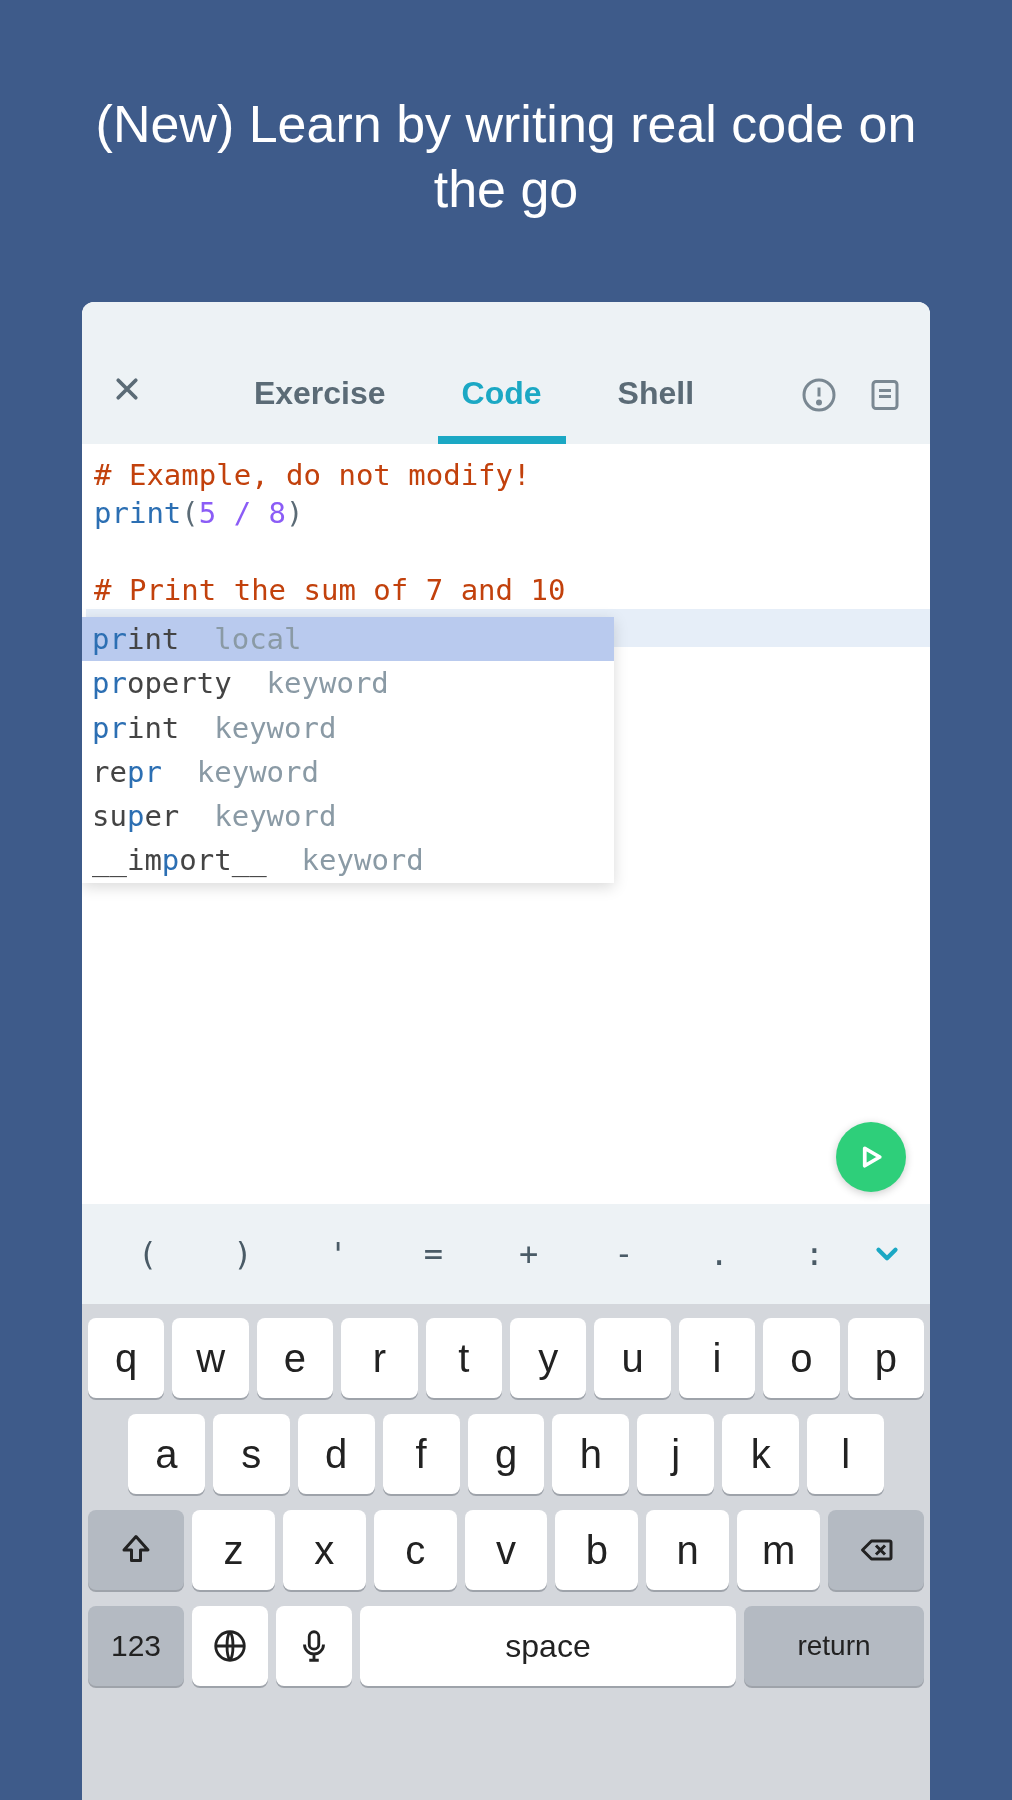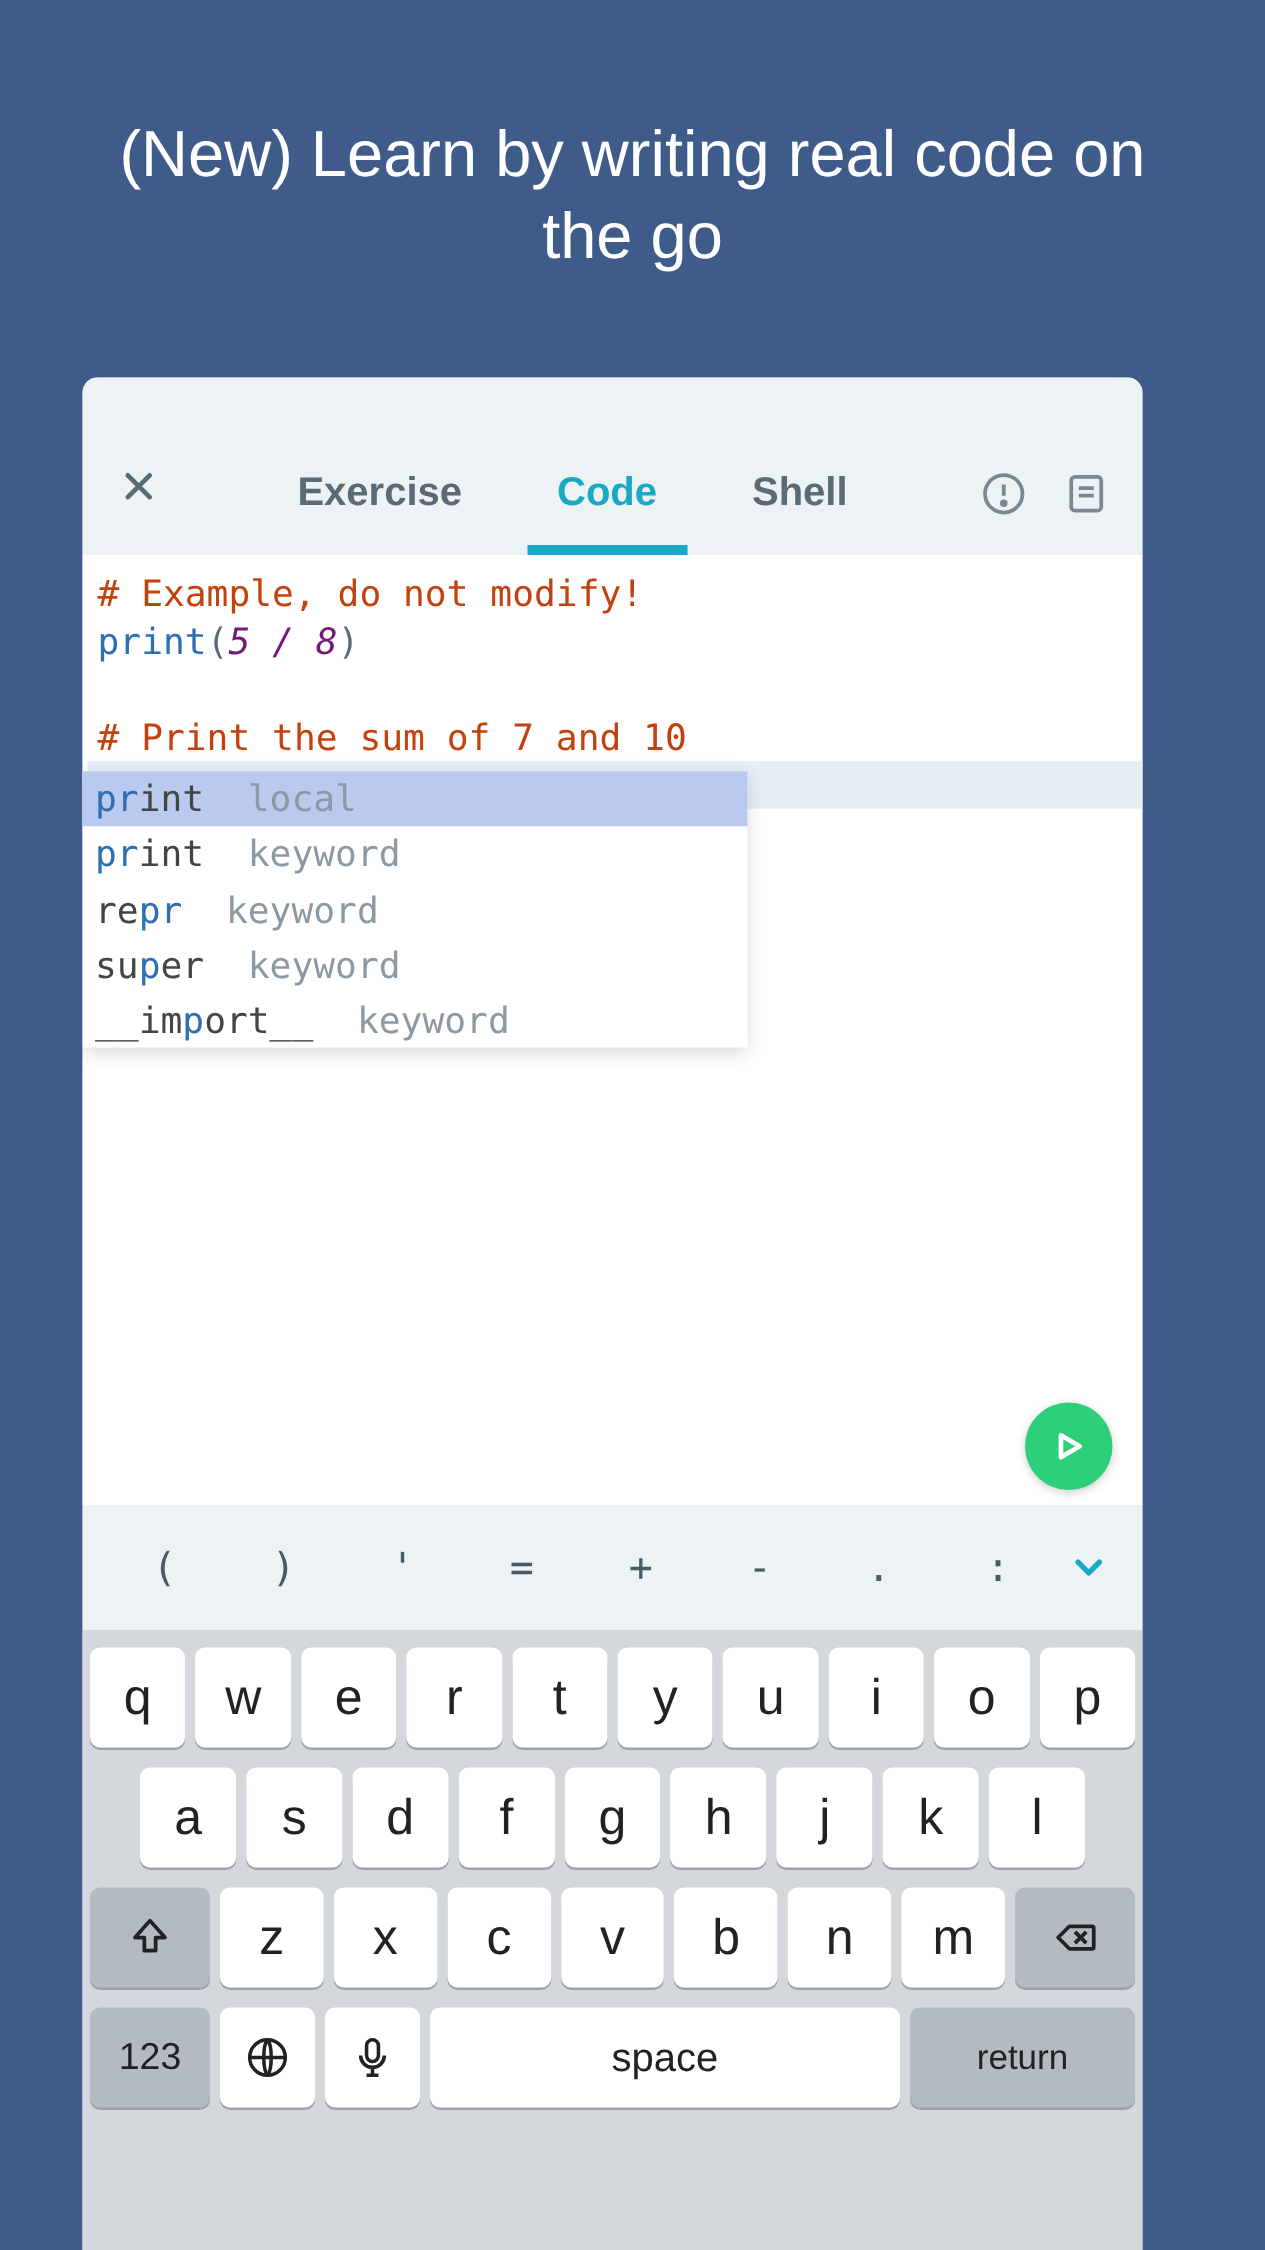--- a/index.html
+++ b/index.html
@@ -13,21 +13,21 @@
 .promo-title {
   color: #fff;
   font-size: 52px;
   font-weight: 400;
   text-align: center;
   padding: 92px 60px 0;
   line-height: 1.25;
 }
 .phone-frame {
   position: absolute;
-  left: 66px;
+  left: 82px;
   top: 302px;
   width: 848px;
   height: 1498px;
   background: #fff;
   border-radius: 12px 12px 0 0;
   overflow: hidden;
 }
 .toolbar {
   background: #edf2f5;
   height: 142px;
@@ -85,21 +85,21 @@
   font-size: 29px;
   line-height: 1.32;
   padding: 12px 0 0 4px;
   position: relative;
   height: 760px;
 }
 .code-line { white-space: pre; padding: 0 8px; }
 .comment { color: #c2410c; }
 .func { color: #2c6fb3; }
 .paren { color: #5b6b76; }
-.num { color: #701a75; font-style: italic; }
+.num { color: #8b5cf6; }
 .current-line {
   background: #e6eef8;
   padding: 0 8px;
   white-space: pre;
 }
 .autocomplete {
   position: absolute;
   left: 0;
   top: 173px;
   width: 532px;
@@ -241,20 +241,21 @@
 
   <div class="editor">
     <div class="code-line"><span class="comment"># Example, do not modify!</span></div>
     <div class="code-line"><span class="func">print</span><span class="paren">(</span><span class="num">5 / 8</span><span class="paren">)</span></div>
     <div class="code-line"> </div>
     <div class="code-line"><span class="comment"># Print the sum of 7 and 10</span></div>
     <div class="current-line"><span class="func">pr</span></div>
 
     <div class="autocomplete">
       <div class="ac-row selected"><span class="ac-match">pr</span><span class="ac-rest">int</span>  <span class="ac-kind">local</span></div>
+      <div class="ac-row"><span class="ac-match">pr</span><span class="ac-rest">operty</span>  <span class="ac-kind">keyword</span></div>
       <div class="ac-row"><span class="ac-match">pr</span><span class="ac-rest">int</span>  <span class="ac-kind">keyword</span></div>
       <div class="ac-row"><span class="ac-rest">re</span><span class="ac-match">pr</span>  <span class="ac-kind">keyword</span></div>
       <div class="ac-row"><span class="ac-rest">su</span><span class="ac-match">p</span><span class="ac-rest">er</span>  <span class="ac-kind">keyword</span></div>
       <div class="ac-row"><span class="ac-rest">__im</span><span class="ac-match">p</span><span class="ac-rest">ort__</span>  <span class="ac-kind">keyword</span></div>
     </div>
 
     <div class="run-fab">
       <svg viewBox="0 0 24 24" fill="none" stroke="#fff" stroke-width="3" stroke-linejoin="round" stroke-linecap="round">
           <path d="M7 5l12 7-12 7z"></path>
         </svg>

